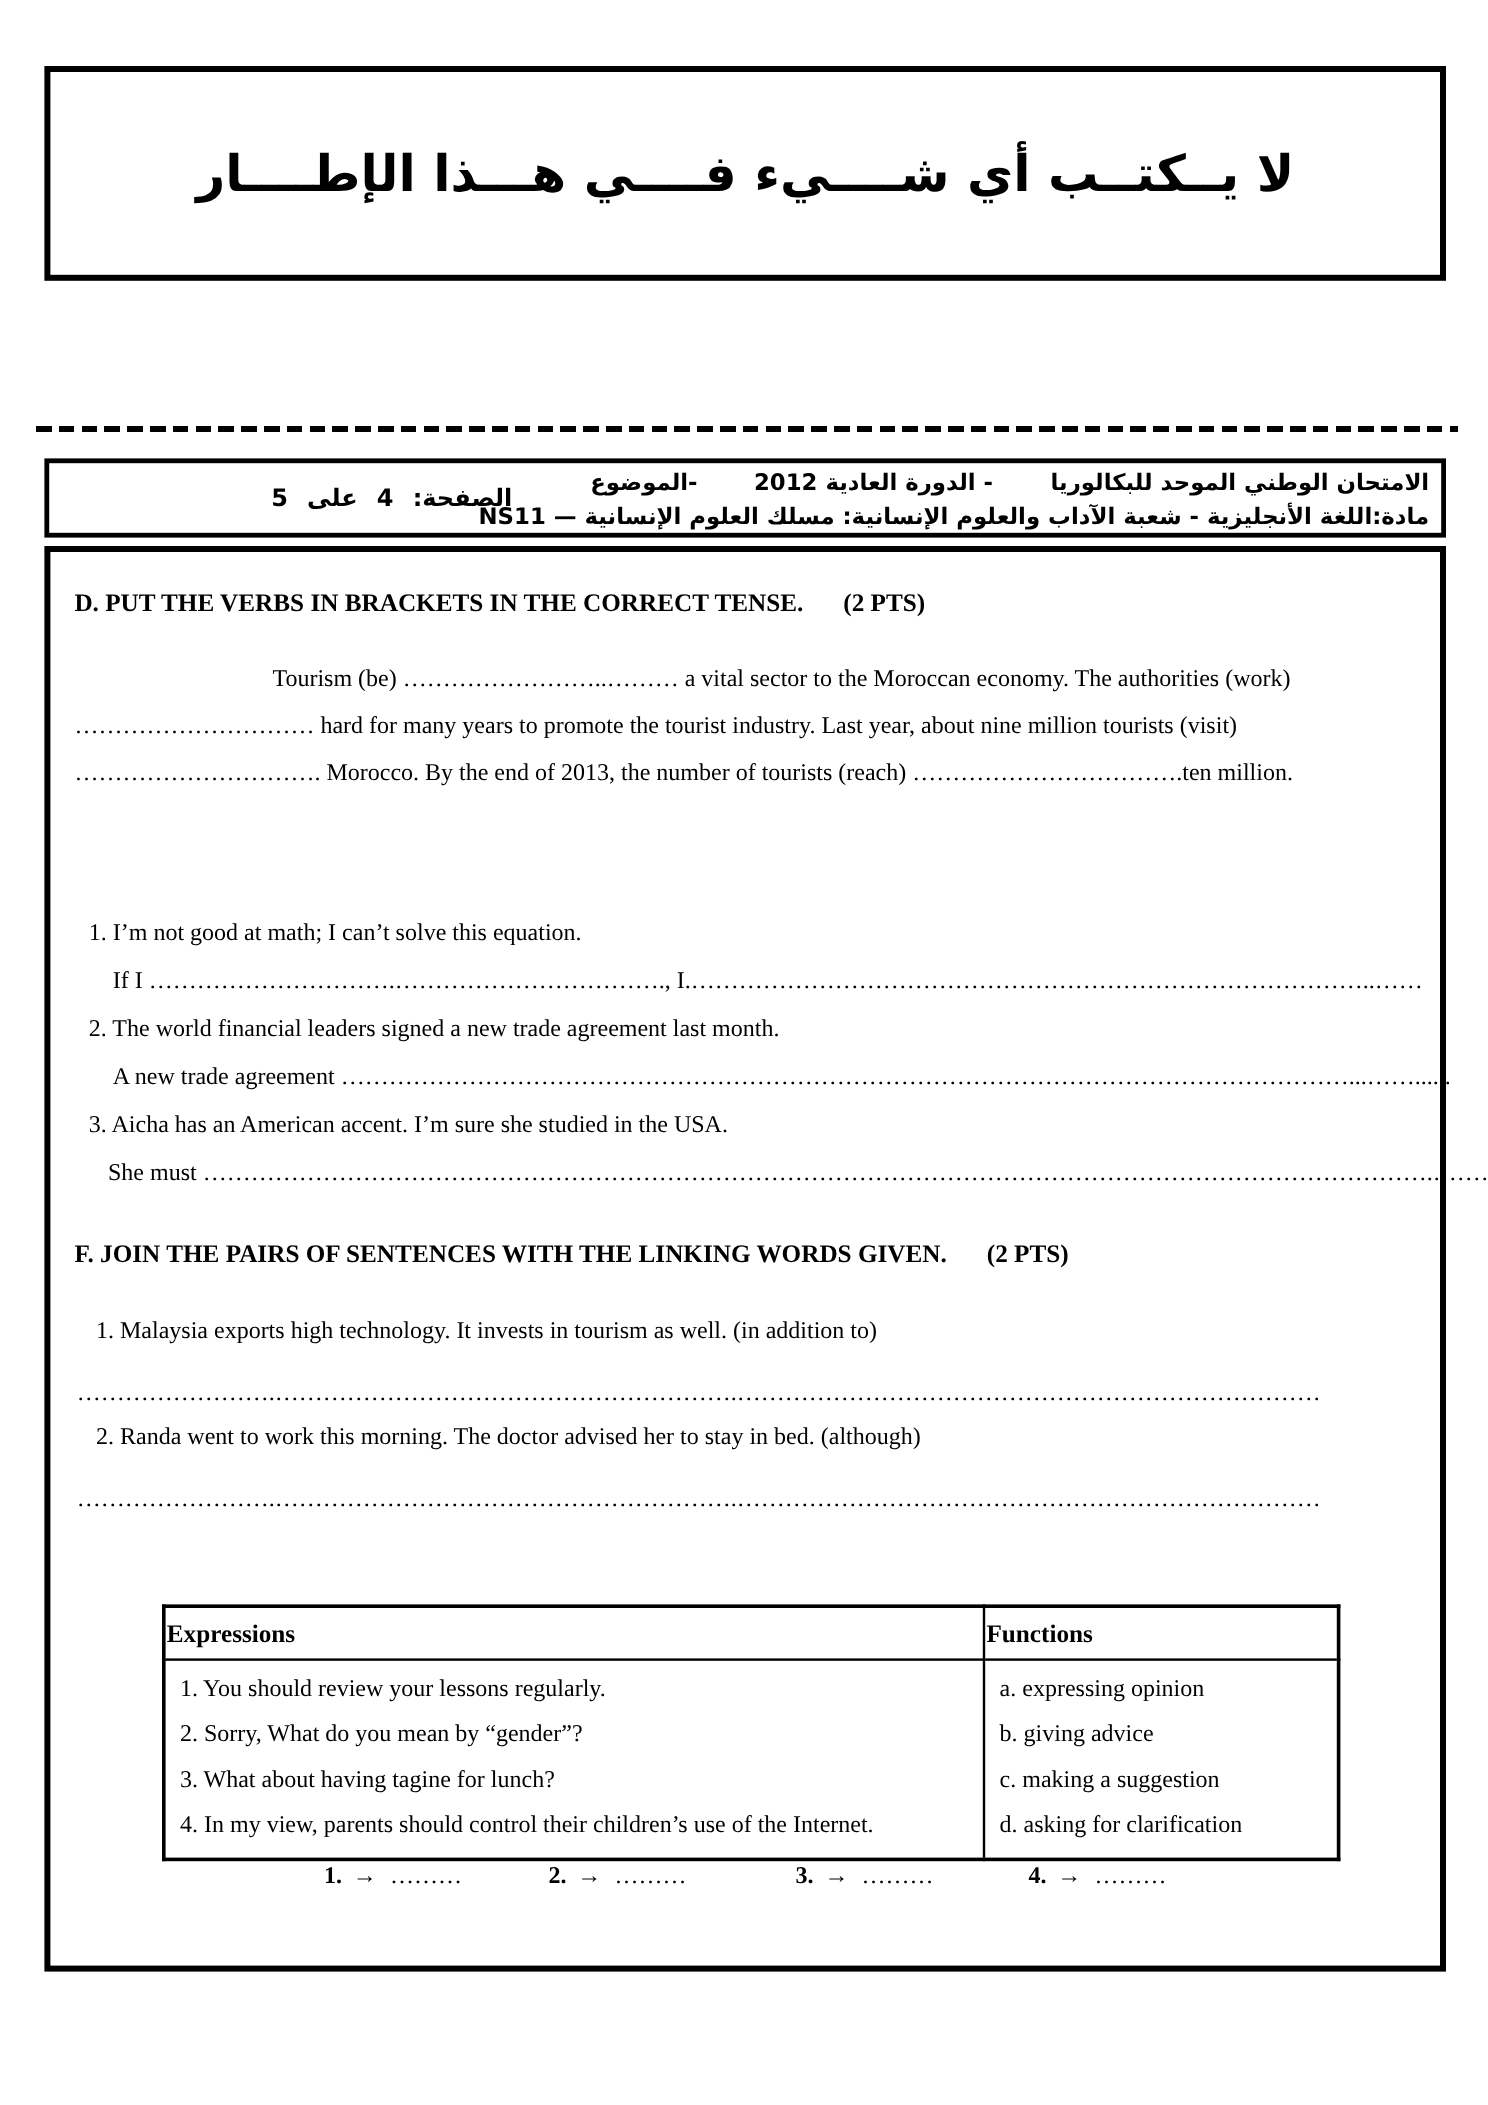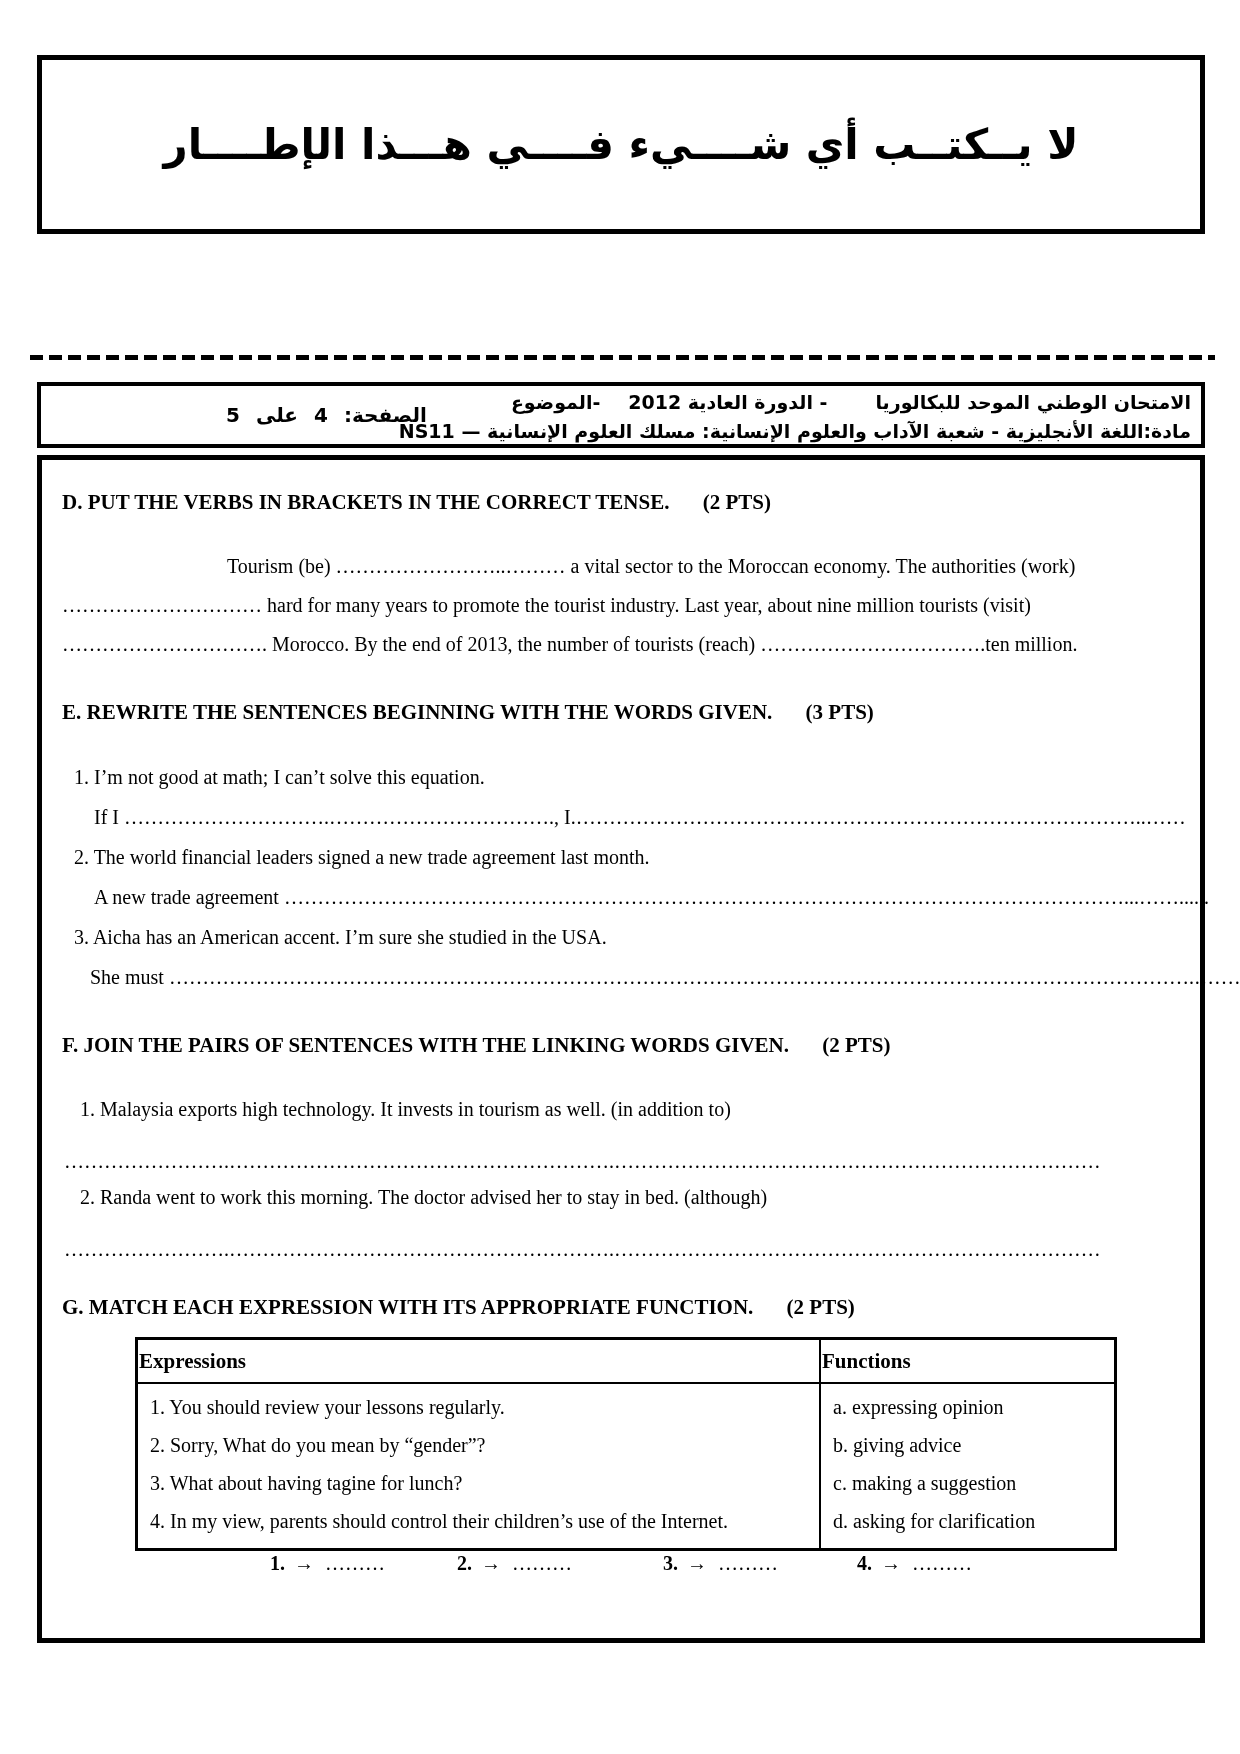--- a/index.html
+++ b/index.html
@@ -25,21 +25,21 @@
   }
   
   .exam-header {
     position:absolute; left:37px; top:382px; width:1168px; height:66px;
     border:4px solid #000; box-sizing:border-box;
     font-family:"DejaVu Sans", sans-serif; font-weight:bold;
     direction:rtl; font-size:19px; padding:2px 10px 0 10px; line-height:29px;
   }
   .hdr-line1 { display:flex; align-items:baseline; white-space:nowrap; }
   .hdr-title   { margin-left:48px; }
-  .hdr-session { margin-left:28px; }
+  .hdr-session { margin-left:47px; }
   .hdr-line2 { white-space:nowrap; }
   .hdr-page {
     position:absolute; left:185px; top:50%; transform:translateY(-50%);
     direction:rtl; font-size:20px; display:flex; gap:16px; align-items:baseline;
   }
   
   .main-box {
     position:absolute; left:37px; top:455px; width:1168px; height:1188px;
     border:5px solid #000; box-sizing:border-box; font-size:20px;padding-left:16px;
   }
@@ -92,44 +92,36 @@
   <div class="main-box">
 
     <div class="abs sec-head" style="top:30px; left:20px;">
       <span>D. PUT THE VERBS IN BRACKETS IN THE CORRECT TENSE.</span>
       <span class="pts">(2 PTS)</span>
     </div>
     <div class="abs" style="top:134px; left:20px;">………………………… hard for many years to promote the tourist industry. Last year, about nine million tourists (visit)</div>
     <div class="abs" style="top:95px; left:185px;">Tourism (be) ……………………..……… a vital sector to the Moroccan economy. The authorities (work)</div>
     <div class="abs" style="top:173px; left:20px;">…………………………. Morocco. By the end of 2013, the number of tourists (reach) …………………………….ten million.</div>
 
-    <div class="abs sec-head" style="top:240px; left:20px;">
-      <span>E. REWRITE THE SENTENCES BEGINNING WITH THE WORDS GIVEN.</span>
-      <span class="pts">(3 PTS)</span>
-    </div>
     <div class="abs" style="top:306px; left:32px;">1. I’m not good at math; I can’t solve this equation.</div>
     <div class="abs" style="top:346px; left:52px;">If I ………………………….……………………………., I.…………………………………………………………………………..……</div>
     <div class="abs" style="top:386px; left:32px;">2. The world financial leaders signed a new trade agreement last month.</div>
     <div class="abs" style="top:426px; left:52px;">A new trade agreement ………………………………………………………………………………………………………………...……......</div>
     <div class="abs" style="top:466px; left:32px;">3. Aicha has an American accent. I’m sure she studied in the USA.</div>
     <div class="abs" style="top:506px; left:48px;">She must ……………………………………………………………………………………………………………………………………….…………..</div>
 
     <div class="abs sec-head" style="top:573px; left:20px;">
       <span>F. JOIN THE PAIRS OF SENTENCES WITH THE LINKING WORDS GIVEN.</span>
       <span class="pts">(2 PTS)</span>
     </div>
     <div class="abs" style="top:638px; left:38px;">1.  Malaysia exports high technology. It invests in tourism as well. (in addition to)</div>
     <div class="abs" style="top:690px; left:22px; width:1038px; overflow:hidden;">…………………….………………………………………………….…………………………………………………………………………………..</div>
     <div class="abs" style="top:726px; left:38px;">2.  Randa went to work this morning. The doctor advised her to stay in bed.  (although)</div>
     <div class="abs" style="top:778px; left:22px; width:1038px; overflow:hidden;">…………………….………………………………………………….…………………………………………………………………………………..</div>
 
-    <div class="abs sec-head" style="top:835px; left:20px;">
-      <span>G. MATCH EACH EXPRESSION WITH ITS APPROPRIATE FUNCTION.</span>
-      <span class="pts">(2 PTS)</span>
-    </div>
 
     <table class="match-table">
       <thead>
         <tr>
           <th class="col-expr">Expressions</th>
           <th class="col-func">Functions</th>
         </tr>
       </thead>
       <tbody>
         <tr>

